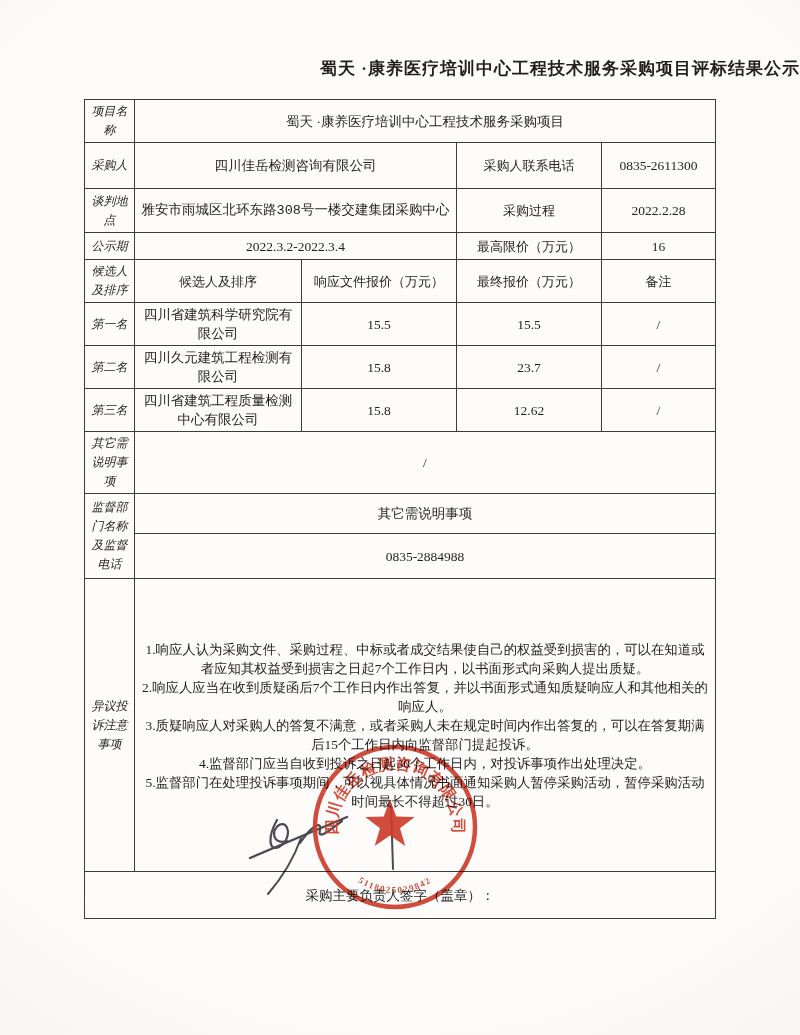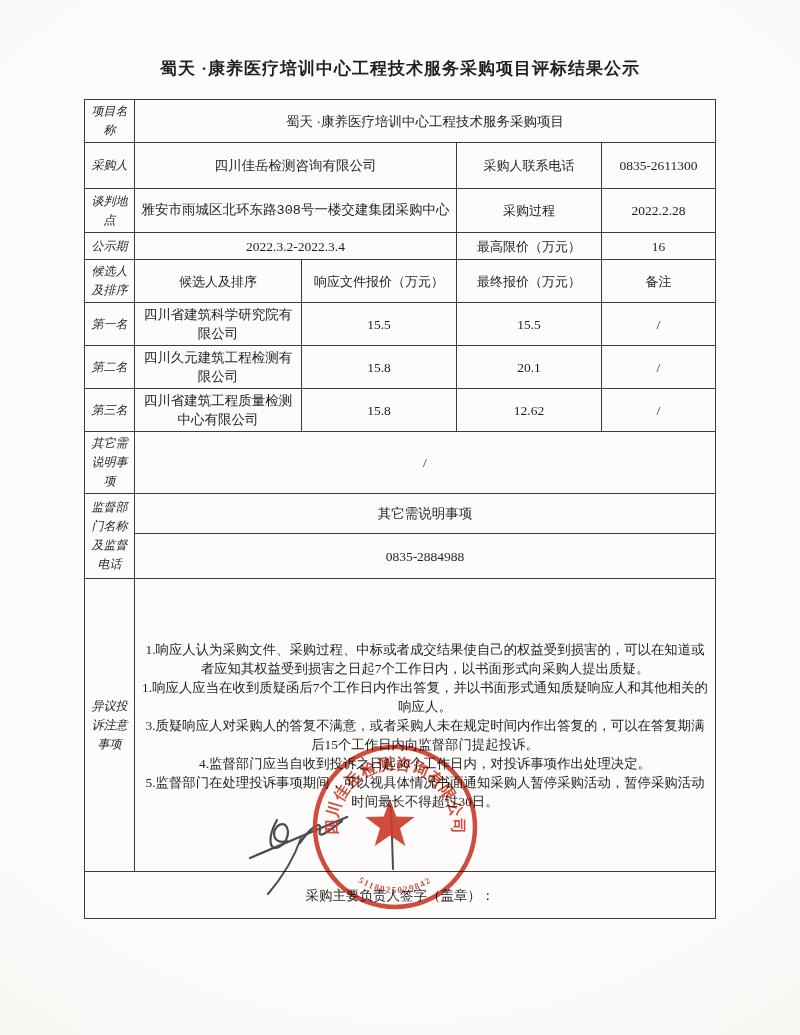--- a/index.html
+++ b/index.html
@@ -8,21 +8,21 @@
     font-family:"Liberation Serif","DejaVu Serif",serif;
     color:#1f1f1f;
     background:#f1efeb;
   }
   .page{
     position:relative;width:800px;height:1035px;overflow:hidden;
     background:radial-gradient(120% 90% at 50% 45%, #fdfcfa 55%, #f0eeea 100%);
   }
   .title{
     position:absolute;top:57px;left:0;width:100%;
-    text-align:center;font-size:17px;font-weight:bold;letter-spacing:1px;
+    text-align:right;font-size:17px;font-weight:bold;letter-spacing:1px;
   }
   table.doc{
     position:absolute;left:84px;top:99px;width:631px;
     border-collapse:collapse;table-layout:fixed;
     font-size:13.5px;
   }
   table.doc td{
     border:1.6px solid #3c3c3e;
     text-align:center;vertical-align:middle;
     padding:2px 4px;line-height:19px;
@@ -102,21 +102,21 @@
       <td class="name-cell">四川省建筑科学研究院有限公司</td>
       <td>15.5</td>
       <td>15.5</td>
       <td>/</td>
     </tr>
 
     <tr class="rh37">
       <td class="lbl">第二名</td>
       <td class="name-cell">四川久元建筑工程检测有限公司</td>
       <td>15.8</td>
-      <td>20.1</td>
+      <td>23.7</td>
       <td>/</td>
     </tr>
 
     <tr class="rh38">
       <td class="lbl">第三名</td>
       <td class="name-cell">四川省建筑工程质量检测中心有限公司</td>
       <td>15.8</td>
       <td>12.62</td>
       <td>/</td>
     </tr>
@@ -131,21 +131,21 @@
       <td colspan="4">其它需说明事项</td>
     </tr>
     <tr class="rh45">
       <td colspan="4">0835-2884988</td>
     </tr>
 
     <tr class="rh293">
       <td class="lbl">异议投诉注意事项</td>
       <td colspan="4" class="obj-cell">
         <div>1.响应人认为采购文件、采购过程、中标或者成交结果使自己的权益受到损害的，可以在知道或者应知其权益受到损害之日起7个工作日内，以书面形式向采购人提出质疑。</div>
-        <div>1.响应人应当在收到质疑函后7个工作日内作出答复，并以书面形式通知质疑响应人和其他相关的响应人。</div>
+        <div>2.响应人应当在收到质疑函后7个工作日内作出答复，并以书面形式通知质疑响应人和其他相关的响应人。</div>
         <div>3.质疑响应人对采购人的答复不满意，或者采购人未在规定时间内作出答复的，可以在答复期满后15个工作日内向监督部门提起投诉。</div>
         <div>4.监督部门应当自收到投诉之日起30个工作日内，对投诉事项作出处理决定。</div>
         <div>5.监督部门在处理投诉事项期间，可以视具体情况书面通知采购人暂停采购活动，暂停采购活动时间最长不得超过30日。</div>
       </td>
     </tr>
 
     <tr class="rh47">
       <td colspan="5" class="sig-cell">采购主要负责人签字（盖章）：</td>
     </tr>
   </tbody>

